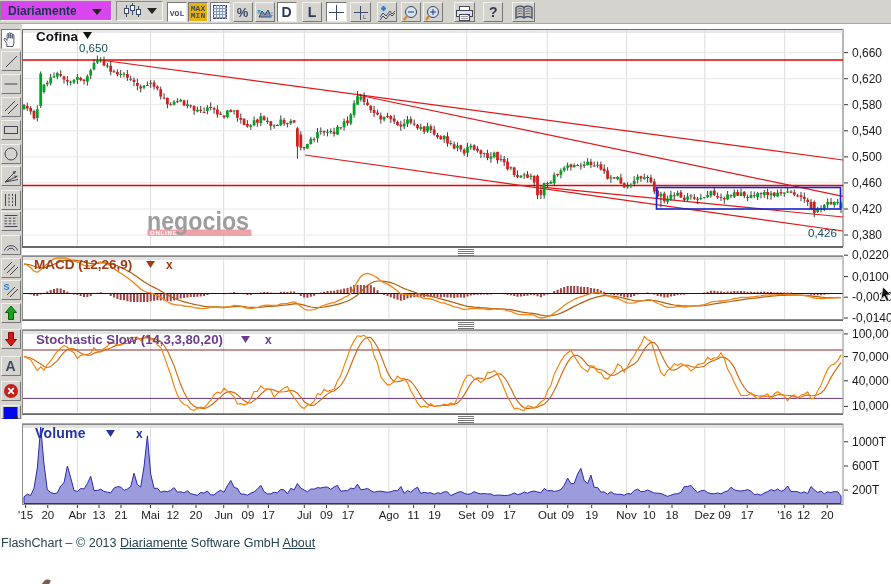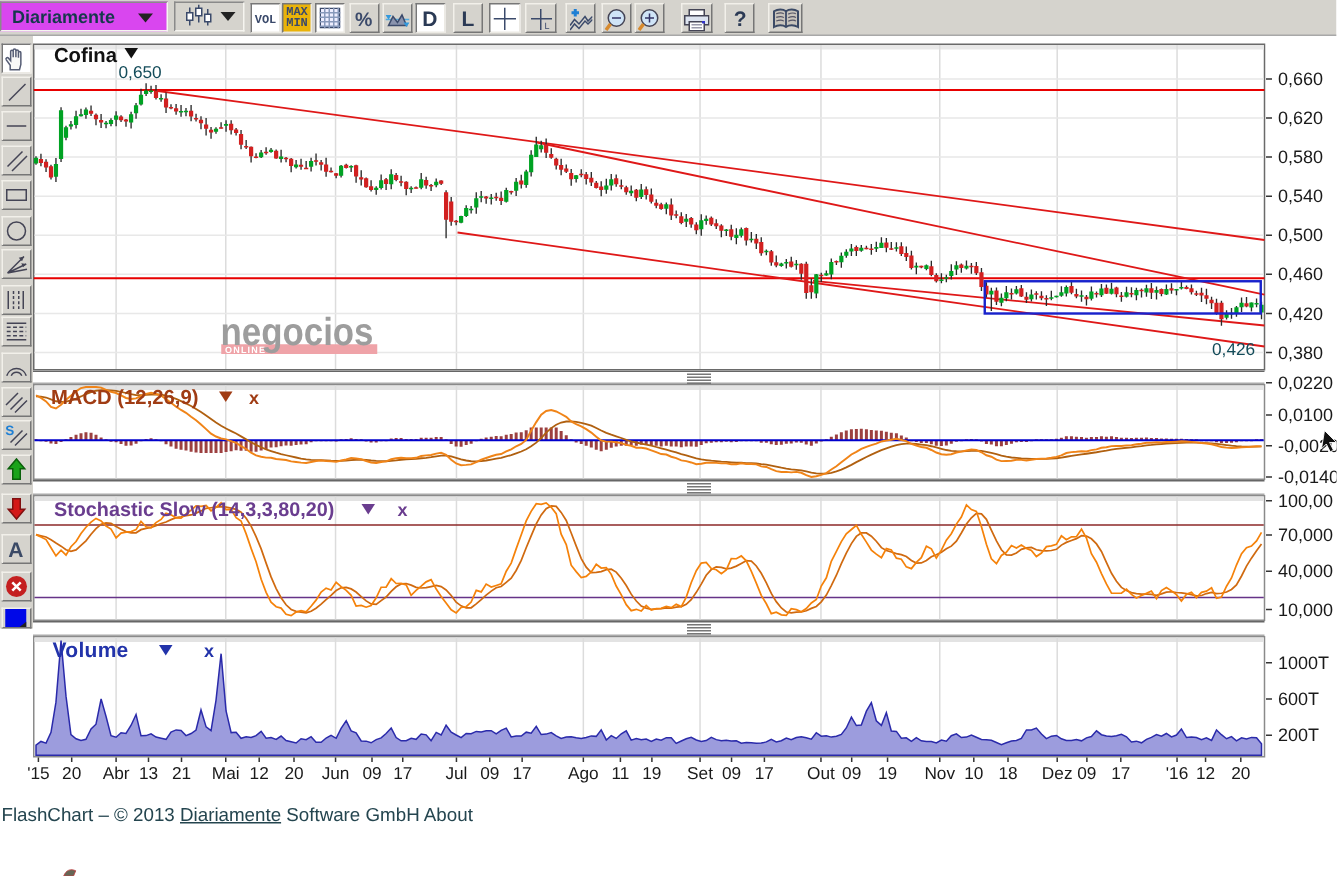--- a/index.html
+++ b/index.html
@@ -242,16 +242,16 @@
       <div style="font:bold 14px 'Liberation Sans',sans-serif;color:#3b4a66;margin-top:1px">A</div>
     </div>
     <div style="position:absolute;left:0.5px;top:380.7px;width:20px;height:20px;background:#d5d3cd;border:1px solid;border-color:#f2f0ea #767676 #767676 #f2f0ea;box-sizing:border-box;text-align:center"><svg width="16" height="16" style="margin-top:1px">
         <circle cx="8" cy="8" r="7" fill="#c42020"></circle>
         <path d="M5.2 5.2l5.6 5.6M10.8 5.2l-5.6 5.6" stroke="#fff" stroke-width="1.7"></path>
       </svg></div>
     <div style="position:absolute;left:0.5px;top:404.5px;width:20px;height:14.5px;background:#d5d3cd;border:1px solid;border-color:#f2f0ea #767676 #767676 #f2f0ea;box-sizing:border-box;text-align:center"><svg width="16" height="13" style="margin-top:0px">
         <rect x="0.5" y="0" width="14" height="12" fill="#0008e8"></rect>
         <path d="M10 12l4.5 0l0-3.5z" fill="#222"></path>
       </svg></div>
-    <div style="position:absolute;left:1px;top:536px;font:12.5px 'Liberation Sans',sans-serif;color:#24454f">FlashChart – © 2013 <span style="text-decoration:underline">Diariamente</span> Software GmbH <span style="">About</span></div>
+    <div style="position:absolute;left:1px;top:536px;font:12.5px 'Liberation Sans',sans-serif;color:#24454f">FlashChart – © 2013 <span style="text-decoration:underline">Diariamente</span> Software GmbH <span style="text-decoration:underline">About</span></div>
     <svg width="9" height="6" style="position:absolute;left:42px;top:578px">
       <path d="M0.5 6C2 2 5 1 8.5 2.5l-1.5 3.5z" fill="#665" stroke="#b44" stroke-width="0.6"></path>
     </svg>
   </div>
 </body></html>

